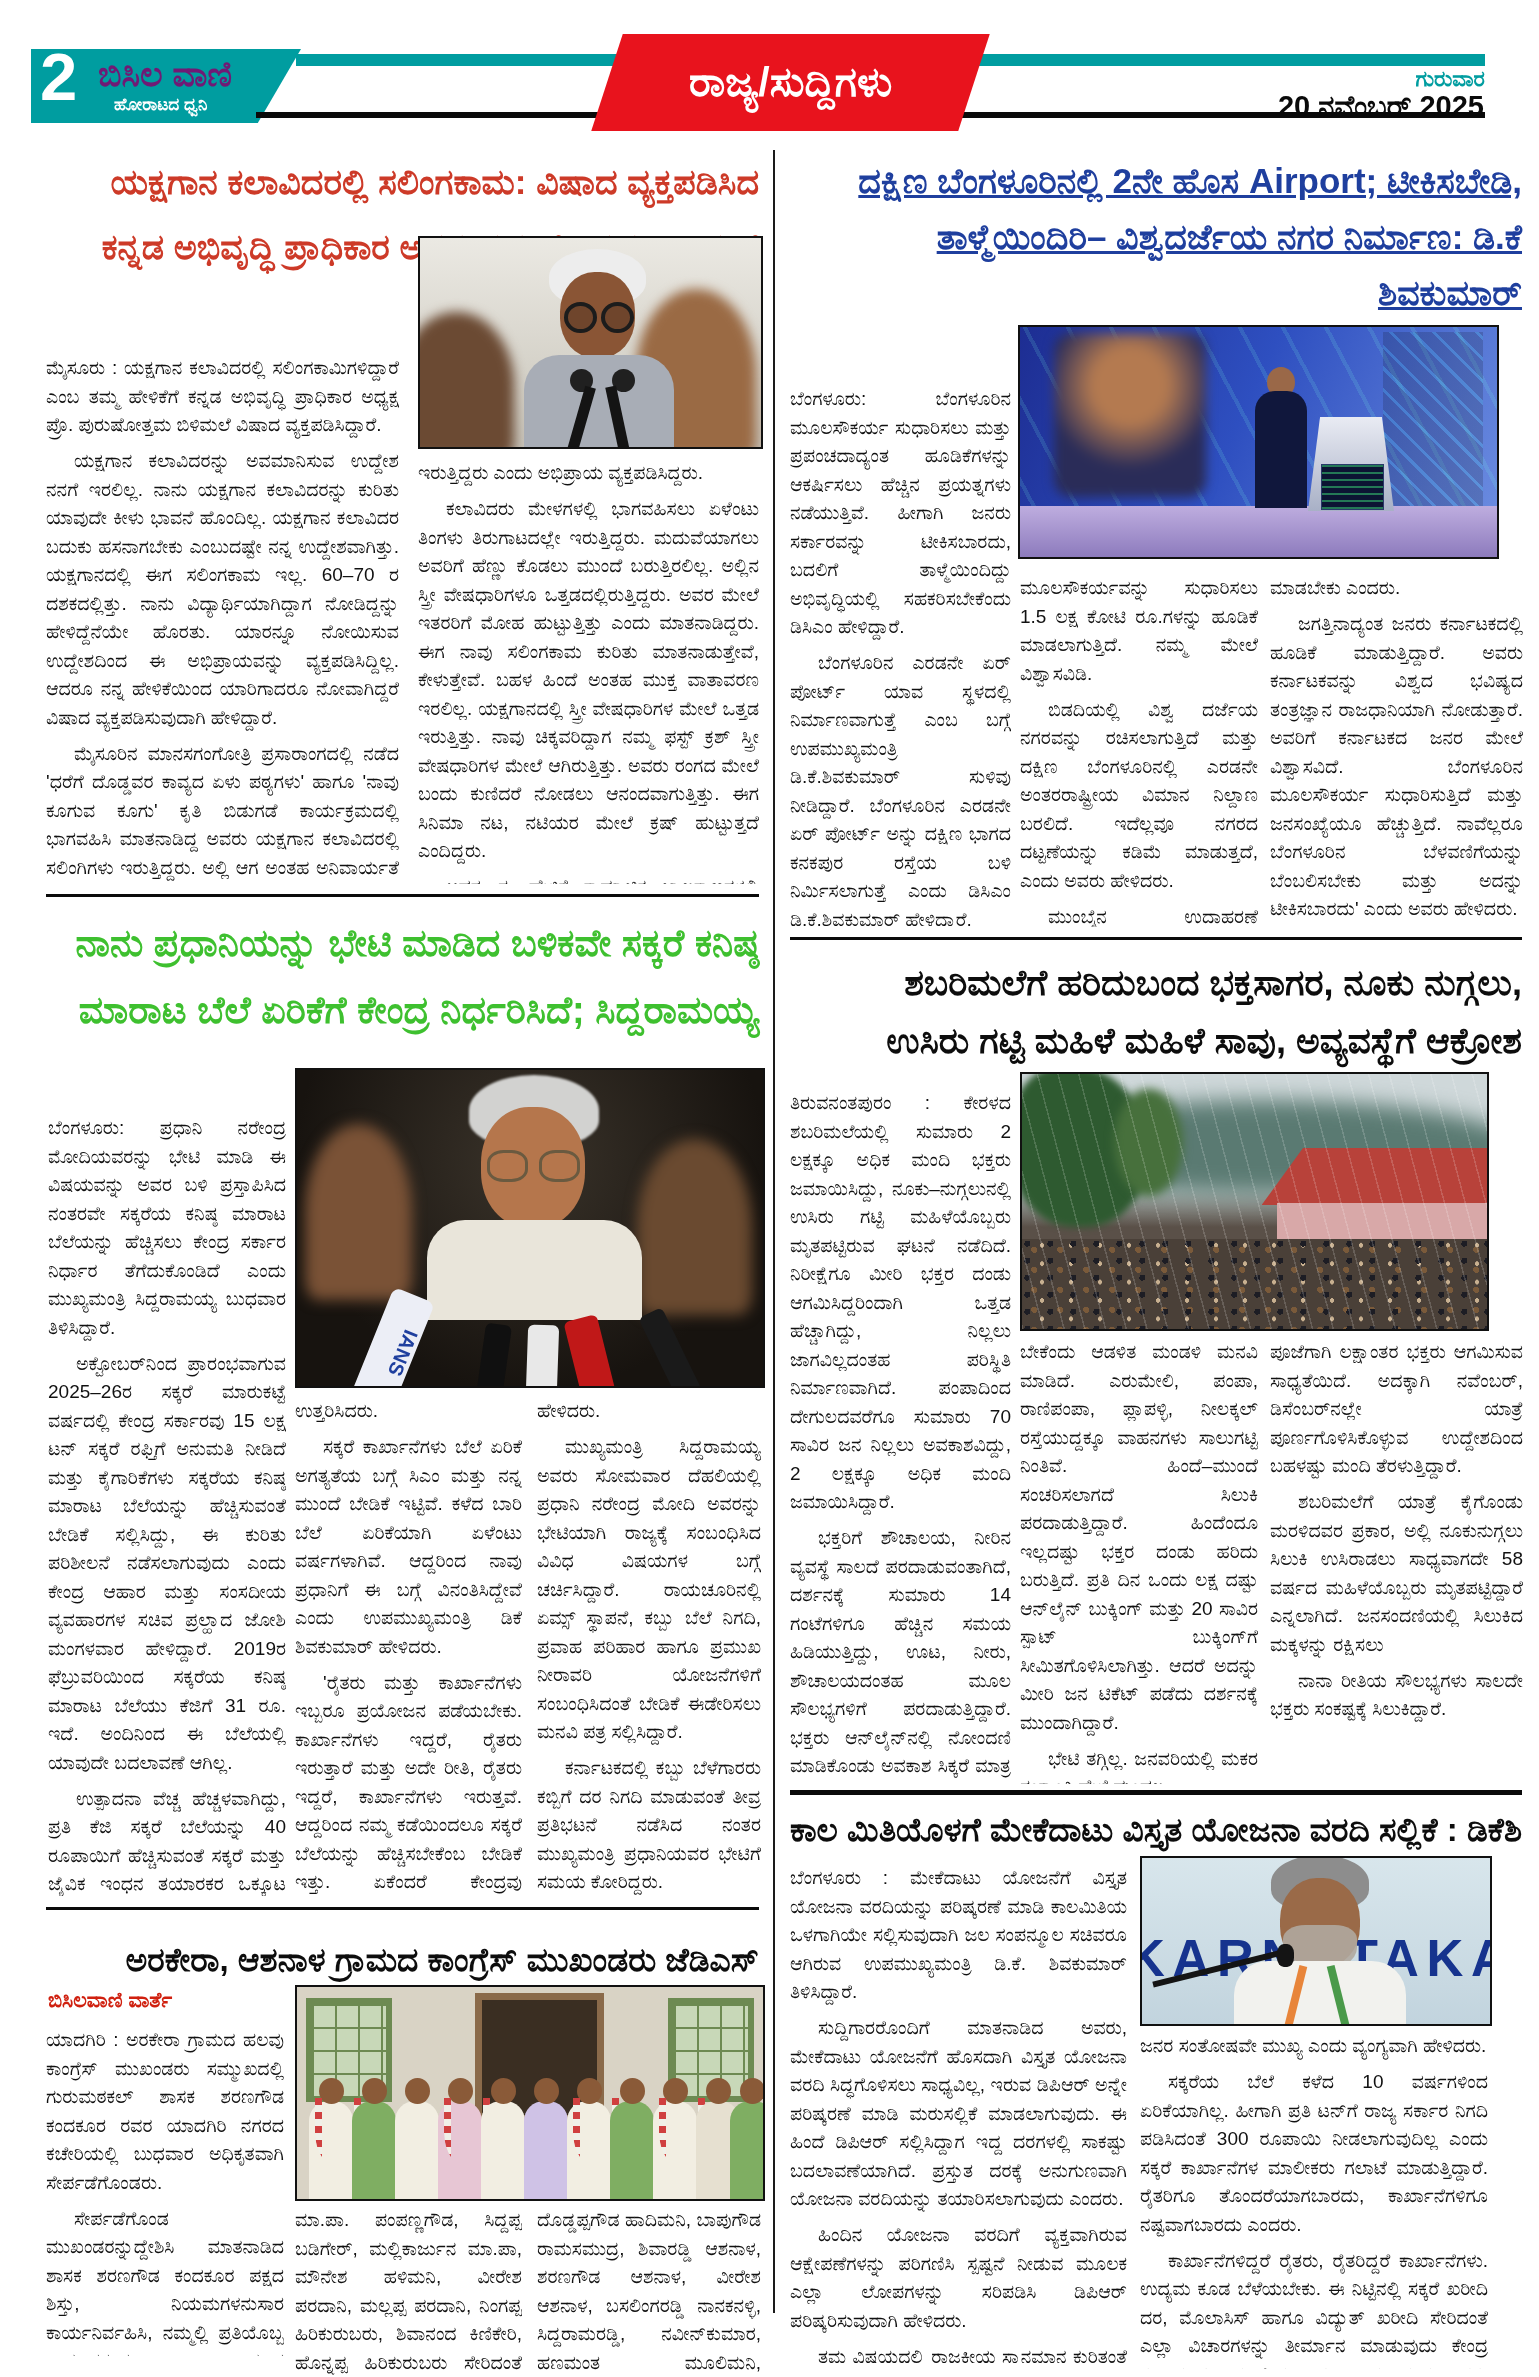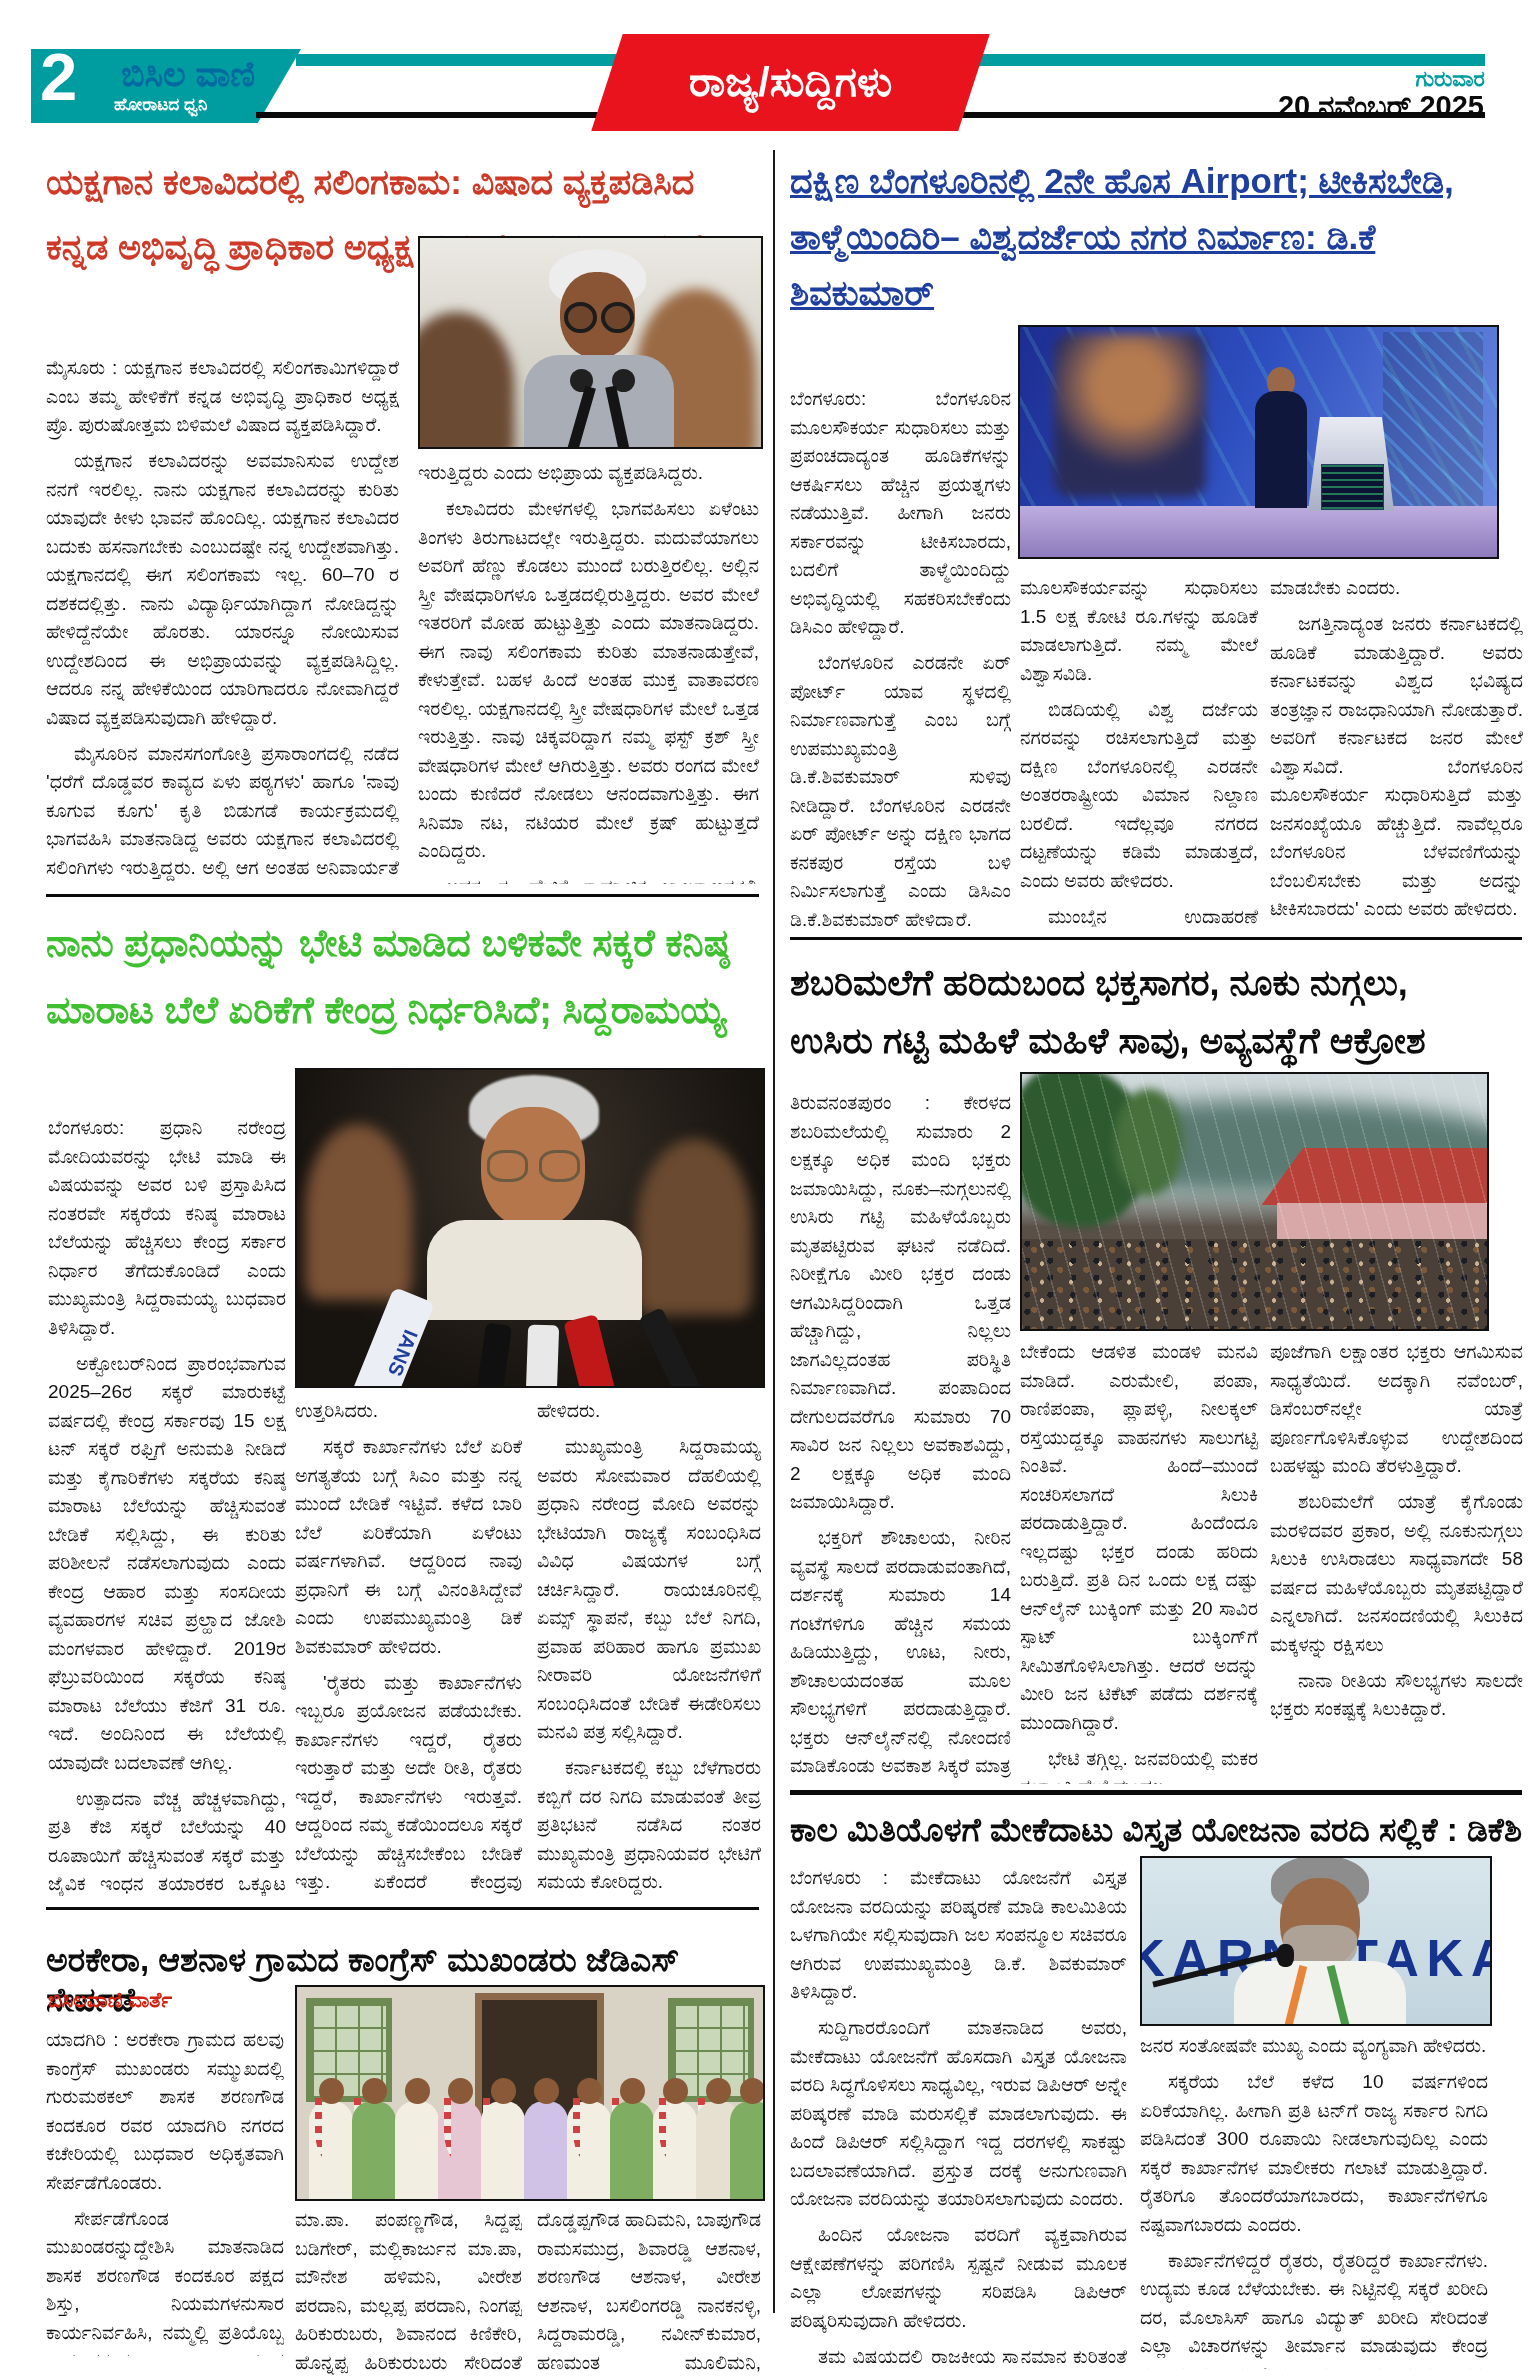--- a/index.html
+++ b/index.html
@@ -3,33 +3,33 @@
 <meta charset="utf-8">
 <style>
   html,body{margin:0;padding:0;background:#ffffff;}
   #canvas{position:relative;width:1540px;height:2377px;background:#fff;overflow:hidden;
           font-family:"Liberation Sans","DejaVu Sans",sans-serif;color:#111;}
   .abs{position:absolute;}
   
   .teal-block{left:31px;top:49px;width:270px;height:74px;background:#009da0;
               clip-path:polygon(0 0,100% 0,84% 100%,0 100%);}
   .page-num{left:40px;top:43px;font-size:67px;font-weight:bold;color:#fff;line-height:1;}
-  .masthead-title{left:98px;top:54px;font-size:35px;font-weight:bold;color:#0369a1;margin-left:23px;}
+  .masthead-title{left:98px;top:54px;font-size:35px;font-weight:bold;color:#701a75;}
   .masthead-tag{left:114px;top:95px;font-size:17px;font-weight:bold;color:#fff;}
   .teal-bar{left:296px;top:54px;width:1189px;height:11.5px;background:#009da0;}
   .black-rule-top{left:256px;top:112px;width:1229px;height:6.1px;background:#0a0a0a;}
   .section-box{left:607px;top:34px;width:367px;height:97px;background:#e8131d;
                transform:skewX(-18deg);display:flex;align-items:center;justify-content:center;}
   .section-box span{transform:skewX(18deg);color:#fff;font-size:41px;font-weight:bold;}
   .weekday{left:1189px;top:67px;width:296px;text-align:right;font-size:21.5px;font-weight:bold;color:#009da0;}
   .date{left:1150px;top:90px;width:334px;text-align:right;font-size:29px;font-weight:bold;color:#0a0a0a;}
   
   .vdiv{left:773px;top:150px;width:1.5px;height:2163px;background:#1a1a1a;}
   .hrule{background:#0a0a0a;height:3.1px;}
-  .headline{font-weight:bold;text-align:left;}
+  .headline{font-weight:bold;text-align:right;}
   .hl-red{color:#cd3a28;font-size:35px;line-height:1.85;}
   .hl-blue{color:#1f3f9e;font-size:35px;line-height:1.6;text-decoration:underline;}
   .hl-green{color:#3ec02f;font-size:38px;line-height:1.75;}
   .hl-black{color:#0d0d0d;font-size:36px;line-height:1.6;}
   .hl-single{color:#0d0d0d;font-size:33px;line-height:1.2;}
   .dateline{color:#d0200f;font-size:21px;font-weight:bold;}
   .col{font-size:19px;line-height:1.5;text-align:justify;overflow:hidden;}
   .col p{margin:0 0 7.7px 0;text-indent:28px;}
   .col p:first-child{text-indent:0;}
   

